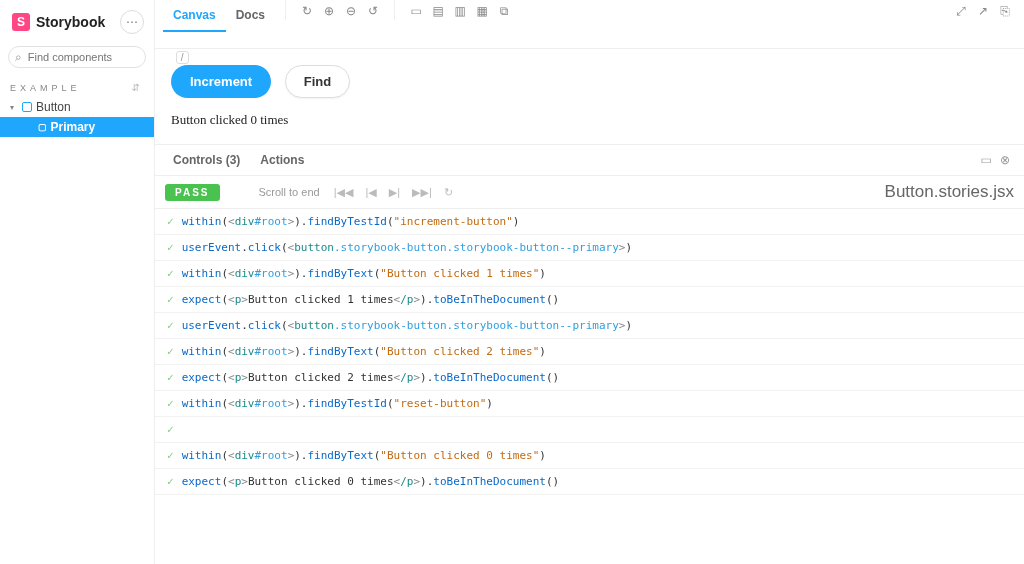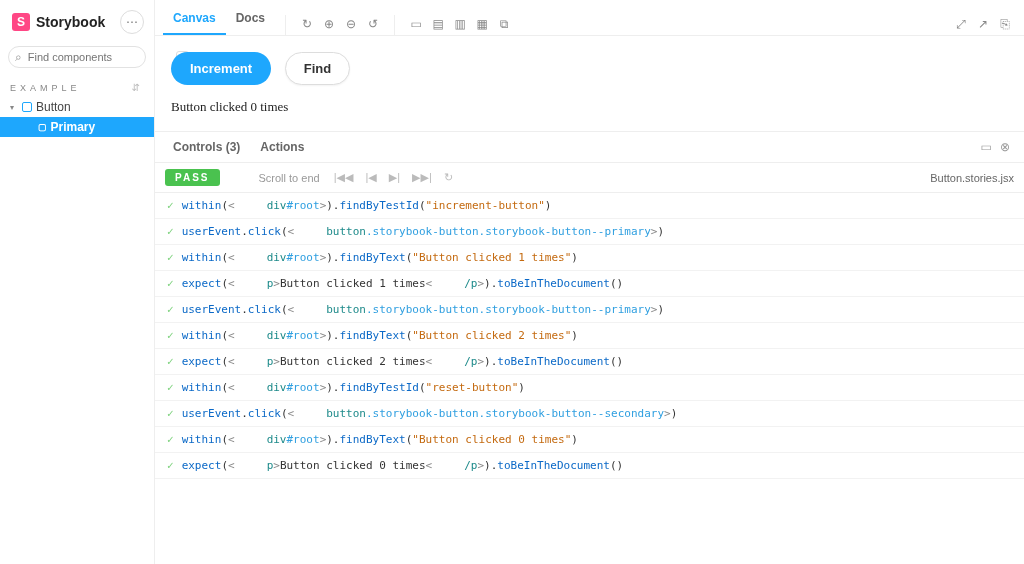--- a/index.html
+++ b/index.html
@@ -17,21 +17,21 @@
   .sb-section { font-size:9px; letter-spacing:4px; color:#888; text-transform:uppercase; padding:8px 10px 4px 10px; display:flex; align-items:center; justify-content:space-between;gap:20px;}
   .sb-section .col { font-size:10px; color:#bbb; }
   .tree-item { display:flex; align-items:center; gap:4px; padding:3px 8px 3px 10px; font-size:12px; color:#444; cursor:pointer; }
   .tree-item .caret { font-size:8px; color:#888; width:8px; }
   .tree-item .ticon { width:10px; height:10px; border:1px solid #1ea7fd; border-radius:2px; }
   .tree-item.active { background:#1ea7fd; color:#fff; font-weight:600; }
   .tree-item.active .caret, .tree-item.active .ticon { color:#fff; border-color:#fff; }
   .tree-item.child { padding-left:26px; }
   
   .main { flex:1; display:flex; flex-direction:column; }
-  .toolbar { height:36px; border-bottom:1px solid #eee; display:flex; align-items:flex-end; padding:0 8px; gap:4px; }
+  .toolbar { height:49px; border-bottom:1px solid #eee; display:flex; align-items:flex-start; padding:0 8px; gap:4px; }
   .tab { padding:8px 10px; font-size:12px; color:#666; cursor:pointer; font-weight:600; }
   .tab.active { color:#1ea7fd; border-bottom:2px solid #1ea7fd; }
   .tb-sep { width:1px; height:20px; background:#eee; margin:0 6px; }
   .tb-icon { width:22px; height:22px; display:flex; align-items:center; justify-content:center; color:#888; font-size:12px; cursor:pointer; }
   .tb-spacer { flex:1; }
   
   .canvas { padding:16px; }
   .btn { display:inline-block; padding:8px 18px; border-radius:20px; font-size:13px; font-weight:600; cursor:pointer; border:1px solid transparent; margin-right:10px; }
   .btn-primary { background:#1ea7fd; color:#fff; }
   .btn-secondary { background:#fff; color:#333; border:1px solid #ddd; box-shadow:0 1px 2px rgba(0,0,0,0.05);}
@@ -41,27 +41,27 @@
   .addon-tabs { display:flex; align-items:center; border-bottom:1px solid #eee; padding:0 8px; }
   .atab { padding:8px 10px; font-size:12px; color:#666; cursor:pointer; font-weight:600;}
   .atab.active { color:#1ea7fd; border-bottom:2px solid #1ea7fd; }
   .addon-right { margin-left:auto; display:flex; gap:8px; padding-right:6px;}
   .addon-right .aicon { color:#999; cursor:pointer; font-size:12px;}
   .inter-bar { display:flex; align-items:center; gap:14px; padding:6px 10px; border-bottom:1px solid #eee; }
   .badge-pass { background:#4ac24f; color:#fff; font-size:10px; letter-spacing:2px; font-weight:700; padding:3px 10px; border-radius:3px; }
   .scroll-end { font-size:11px; color:#999; cursor:pointer;margin-left:25px; }
   .play-ctrls { display:flex; gap:12px; color:#bbb; font-size:11px; }
   .play-ctrls .pc { cursor:pointer; }
-  .inter-file { margin-left:auto; font-size:11px; color:#666; }
+  .inter-file { margin-left:auto; font-size:17px; color:#666; }
   .log { overflow-y:auto; flex:1; }
   .log-row { display:flex; align-items:center; gap:8px; padding:6px 12px; border-bottom:1px solid #f2f2f2; font-family: ui-monospace, Menlo, Consolas, monospace; font-size:11px; }
   .chk { color:#7bd17b; font-size:11px; }
   .t-blue { color:#0b69c7; }
   .t-lblue { color:#2f9fe0; }
-  .t-teal { color:#1d8a8a;margin-left:32px; }
+  .t-teal { color:#1d8a8a; }
   .t-orange { color:#c46a10; }
   .t-dark { color:#333; }
   .t-gray { color:#888; }
 </style>
 </head>
 <body>
 
 <div class="app">
 
   <div class="sidebar">
@@ -179,21 +179,20 @@
           <div class="log-row">
             <span class="chk">✓</span>
             <span><span class="t-blue">expect</span><span class="t-dark">(</span><span class="t-gray">&lt;</span><span class="t-teal">p</span><span class="t-gray">&gt;</span><span class="t-dark">Button clicked 2 times</span><span class="t-gray">&lt;</span><span class="t-teal">/p</span><span class="t-gray">&gt;</span><span class="t-dark">).</span><span class="t-blue">toBeInTheDocument</span><span class="t-dark">()</span></span>
           </div>
           <div class="log-row">
             <span class="chk">✓</span>
             <span><span class="t-blue">within</span><span class="t-dark">(</span><span class="t-gray">&lt;</span><span class="t-teal">div</span><span class="t-lblue">#root</span><span class="t-gray">&gt;</span><span class="t-dark">).</span><span class="t-blue">findByTestId</span><span class="t-dark">(</span><span class="t-orange">"reset-button"</span><span class="t-dark">)</span></span>
           </div>
           <div class="log-row">
             <span class="chk">✓</span>
-            <span><span class="t-blue">userEvent</span><span class="t-dark">.</span><span class="t-blue">click</span><span class="t-dark">(</span><span class="t-gray">&lt;</span><span class="t-teal">button</span><span class="t-lblue">.storybook-button.storybook-button--secondary</span><span class="t-gray">&gt;</span><span class="t-dark">)</span></span>
           </div>
           <div class="log-row">
             <span class="chk">✓</span>
             <span><span class="t-blue">within</span><span class="t-dark">(</span><span class="t-gray">&lt;</span><span class="t-teal">div</span><span class="t-lblue">#root</span><span class="t-gray">&gt;</span><span class="t-dark">).</span><span class="t-blue">findByText</span><span class="t-dark">(</span><span class="t-orange">"Button clicked 0 times"</span><span class="t-dark">)</span></span>
           </div>
           <div class="log-row">
             <span class="chk">✓</span>
             <span><span class="t-blue">expect</span><span class="t-dark">(</span><span class="t-gray">&lt;</span><span class="t-teal">p</span><span class="t-gray">&gt;</span><span class="t-dark">Button clicked 0 times</span><span class="t-gray">&lt;</span><span class="t-teal">/p</span><span class="t-gray">&gt;</span><span class="t-dark">).</span><span class="t-blue">toBeInTheDocument</span><span class="t-dark">()</span></span>
           </div>
         </div>

